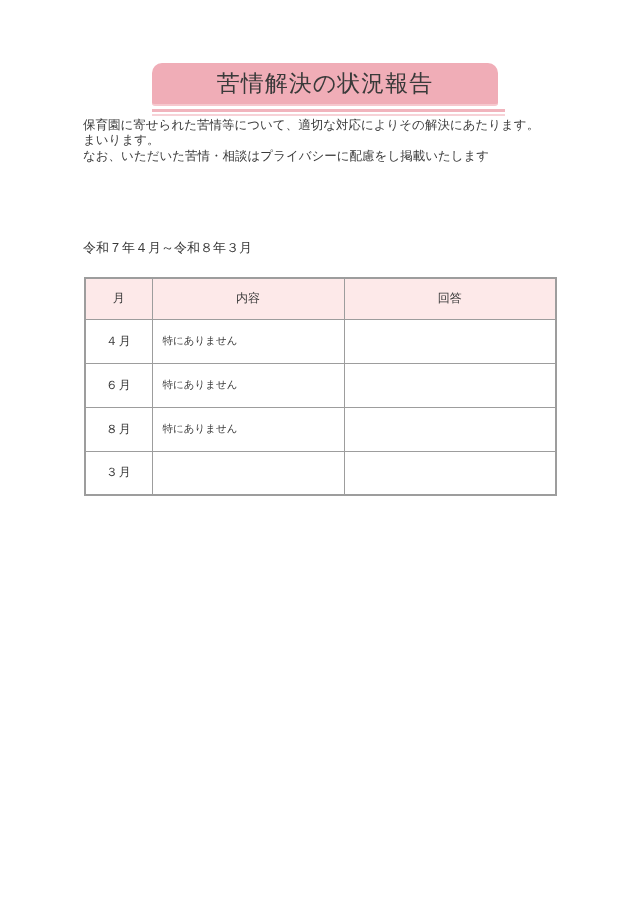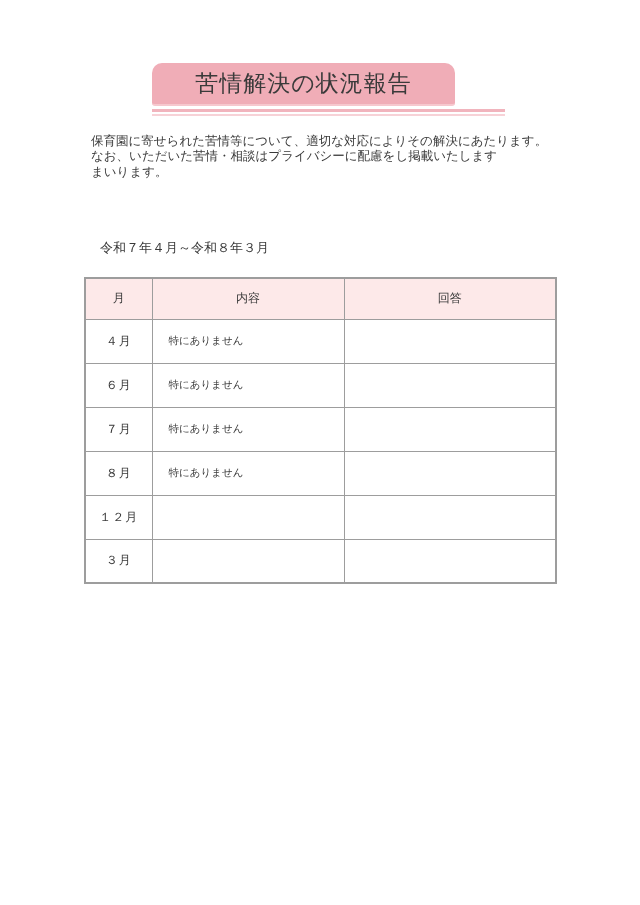--- a/index.html
+++ b/index.html
@@ -16,21 +16,21 @@
     position: relative;
     width: 640px;
     height: 905px;
     background: #ffffff;
   }
   
   .banner {
     position: absolute;
     left: 152px;
     top: 63px;
-    width: 303px;
+    width: 346px;
     height: 41px;
     background: #f0adb7;
     border-bottom: 2px solid #f6c8ce;
     border-radius: 10px 10px 3px 3px;
     display: flex;
     align-items: center;
     justify-content: center;
   }
   .banner-title {
     font-size: 23px;
@@ -50,32 +50,31 @@
     left: 152px;
     top: 114px;
     width: 353px;
     height: 2px;
     background: #f7d2d7;
   }
   
   .intro {
     position: absolute;
     left: 83px;
-    top: 134px;
+    top: 118px;
     width: 500px;
     font-size: 12.5px;
     line-height: 15.4px;
     color: #3a3a3a;
-    margin-left: 8px;
   }
   .intro div { white-space: nowrap; }
   
   .period {
     position: absolute;
-    left: 100px;
+    left: 83px;
     top: 239px;
     font-size: 13px;
     color: #3a3a3a;
   }
   
   table.report {
     position: absolute;
     left: 84px;
     top: 277px;
     border-collapse: collapse;
@@ -104,21 +103,21 @@
   td.td-month {
     text-align: center;
     vertical-align: middle;
     font-size: 12px;
     letter-spacing: 1px;
   }
   td.td-content {
     text-align: left;
     vertical-align: middle;
     font-size: 10.5px;
-    padding-left: 16px;
+    padding-left: 10px;
   }
   td.td-answer {
     text-align: left;
     vertical-align: middle;
     font-size: 10.5px;
     padding-left: 5px;
   }
 </style>
 </head>
 <body>
@@ -126,22 +125,22 @@
 <div class="page">
 
   <div class="banner">
     <span class="banner-title">苦情解決の状況報告</span>
   </div>
   <div class="banner-stripe-1"></div>
   <div class="banner-stripe-2"></div>
 
   <div class="intro">
     <div>保育園に寄せられた苦情等について、適切な対応によりその解決にあたります。</div>
+    <div>まいります。</div>
     <div>なお、いただいた苦情・相談はプライバシーに配慮をし掲載いたします</div>
-    <div>まいります。</div>
   </div>
 
   <div class="period">令和７年４月～令和８年３月</div>
 
   <table class="report">
     <colgroup>
       <col class="c-month">
       <col class="c-content">
       <col class="c-answer">
     </colgroup>
@@ -157,32 +156,22 @@
           <td class="td-month">４月</td>
           <td class="td-content">特にありません</td>
           <td class="td-answer"></td>
         </tr>
         <tr>
           <td class="td-month">６月</td>
           <td class="td-content">特にありません</td>
           <td class="td-answer"></td>
         </tr>
         <tr>
-          <td class="td-month">７月</td>
-          <td class="td-content">特にありません</td>
-          <td class="td-answer"></td>
-        </tr>
-        <tr>
           <td class="td-month">８月</td>
           <td class="td-content">特にありません</td>
-          <td class="td-answer"></td>
-        </tr>
-        <tr>
-          <td class="td-month">１２月</td>
-          <td class="td-content"></td>
           <td class="td-answer"></td>
         </tr>
         <tr>
           <td class="td-month">３月</td>
           <td class="td-content"></td>
           <td class="td-answer"></td>
         </tr>
       </tbody>
   </table>
 

